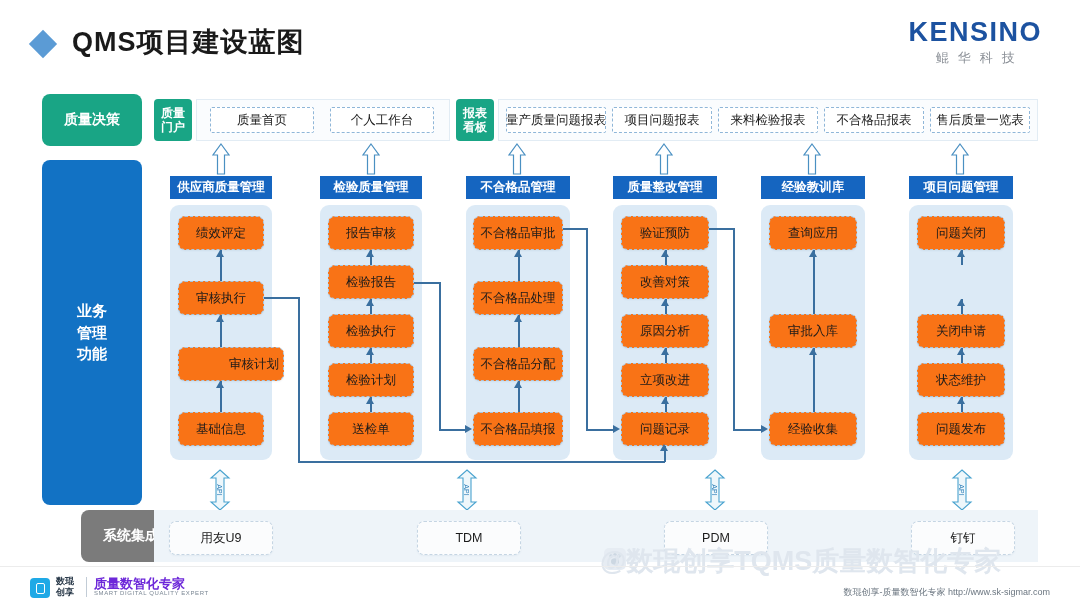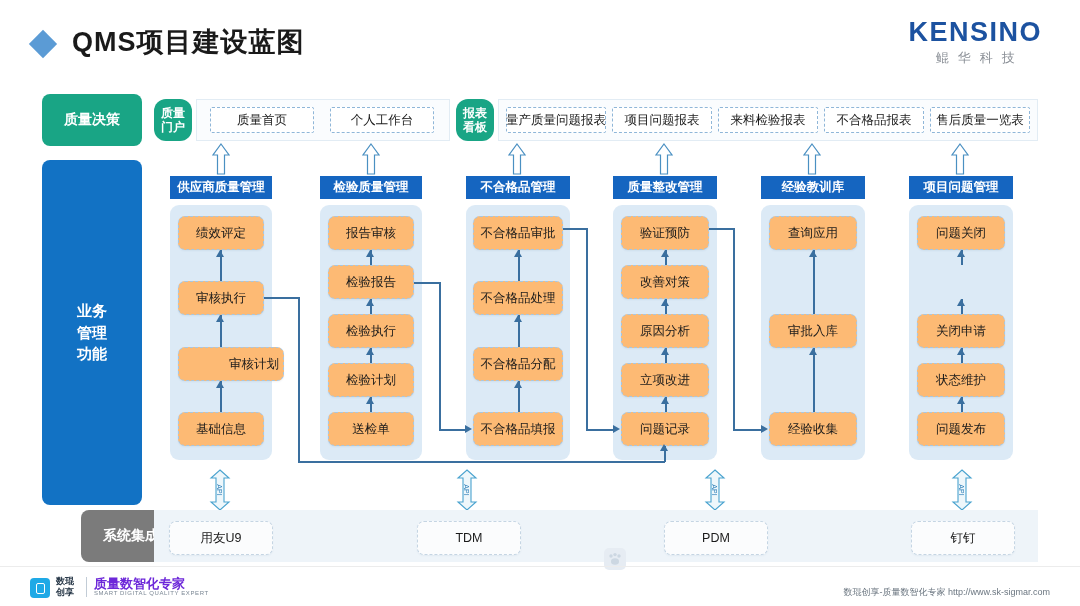--- a/index.html
+++ b/index.html
@@ -45,21 +45,21 @@
   #lbl-business {
     left: 42px; top: 160px; width: 100px; height: 345px;
     background: #1272c4; font-size: 15px; line-height: 1.45;
   }
   #lbl-sysint {
     left: 42px; top: 510px; width: 100px; height: 52px;
     background: #7b7b7b; font-size: 14px; margin-left: 39px;
   }
 
   .portal-tag {
-    position: absolute; background: #19a585; border-radius: 12px;
+    position: absolute; background: #19a585; border-radius: 4px;
     color: #fff; font-size: 12px; font-weight: bold;
     display: flex; align-items: center; justify-content: center;
     line-height: 1.2; text-align: center;
   }
   #tag-portal  { left: 154px; top: 99px; width: 38px; height: 42px; }
   #tag-report  { left: 456px; top: 99px; width: 38px; height: 42px; }
 
   .row-panel {
     position: absolute; background: #fafcfe;
     border: 1px solid #e2ecf4;
@@ -82,21 +82,21 @@
     display: flex; align-items: center; justify-content: center;
     white-space: nowrap;
   }
   
   .col-body {
     position: absolute; top: 205px; height: 255px;
     background: #cfe2f3; border-radius: 9px; opacity: 0.72;
   }
   .node {
     position: absolute; height: 34px;
-    background: #fdba74; border: 1px dashed #a9c6de;
+    background: #f97316; border: 1px dashed #a9c6de;
     border-radius: 7px;
     display: flex; align-items: center; justify-content: center;
     font-size: 12.5px; color: #1a1a1a; white-space: nowrap;
     box-shadow: 0 1px 2px rgba(40,80,130,0.07);
   }
 
   
   .vline { position: absolute; background: #3a6f9f; width: 1.6px; }
   .hline { position: absolute; background: #3a6f9f; height: 1.6px; }
   .arrow-up {
@@ -373,20 +373,21 @@
   <div class="sys-chip" style="left:911px;">钉钉</div>
 
   <div id="wm-paw">
     <svg width="16" height="16" viewBox="0 0 16 16">
         <circle cx="4" cy="5" r="1.7" fill="#ccd7e2"></circle>
         <circle cx="8" cy="3.6" r="1.7" fill="#ccd7e2"></circle>
         <circle cx="12" cy="5" r="1.7" fill="#ccd7e2"></circle>
         <ellipse cx="8" cy="10.5" rx="4" ry="3.2" fill="#ccd7e2"></ellipse>
       </svg>
   </div>
+  <div id="watermark">@数琨创享TQMS质量数智化专家</div>
 
   <div id="footer-rule"></div>
   <div id="footer-logo-box">
     <div id="footer-logo-inner"></div>
   </div>
   <div id="footer-cn1">
     <div>数琨</div>
     <div>创享</div>
   </div>
   <div id="footer-div"></div>

